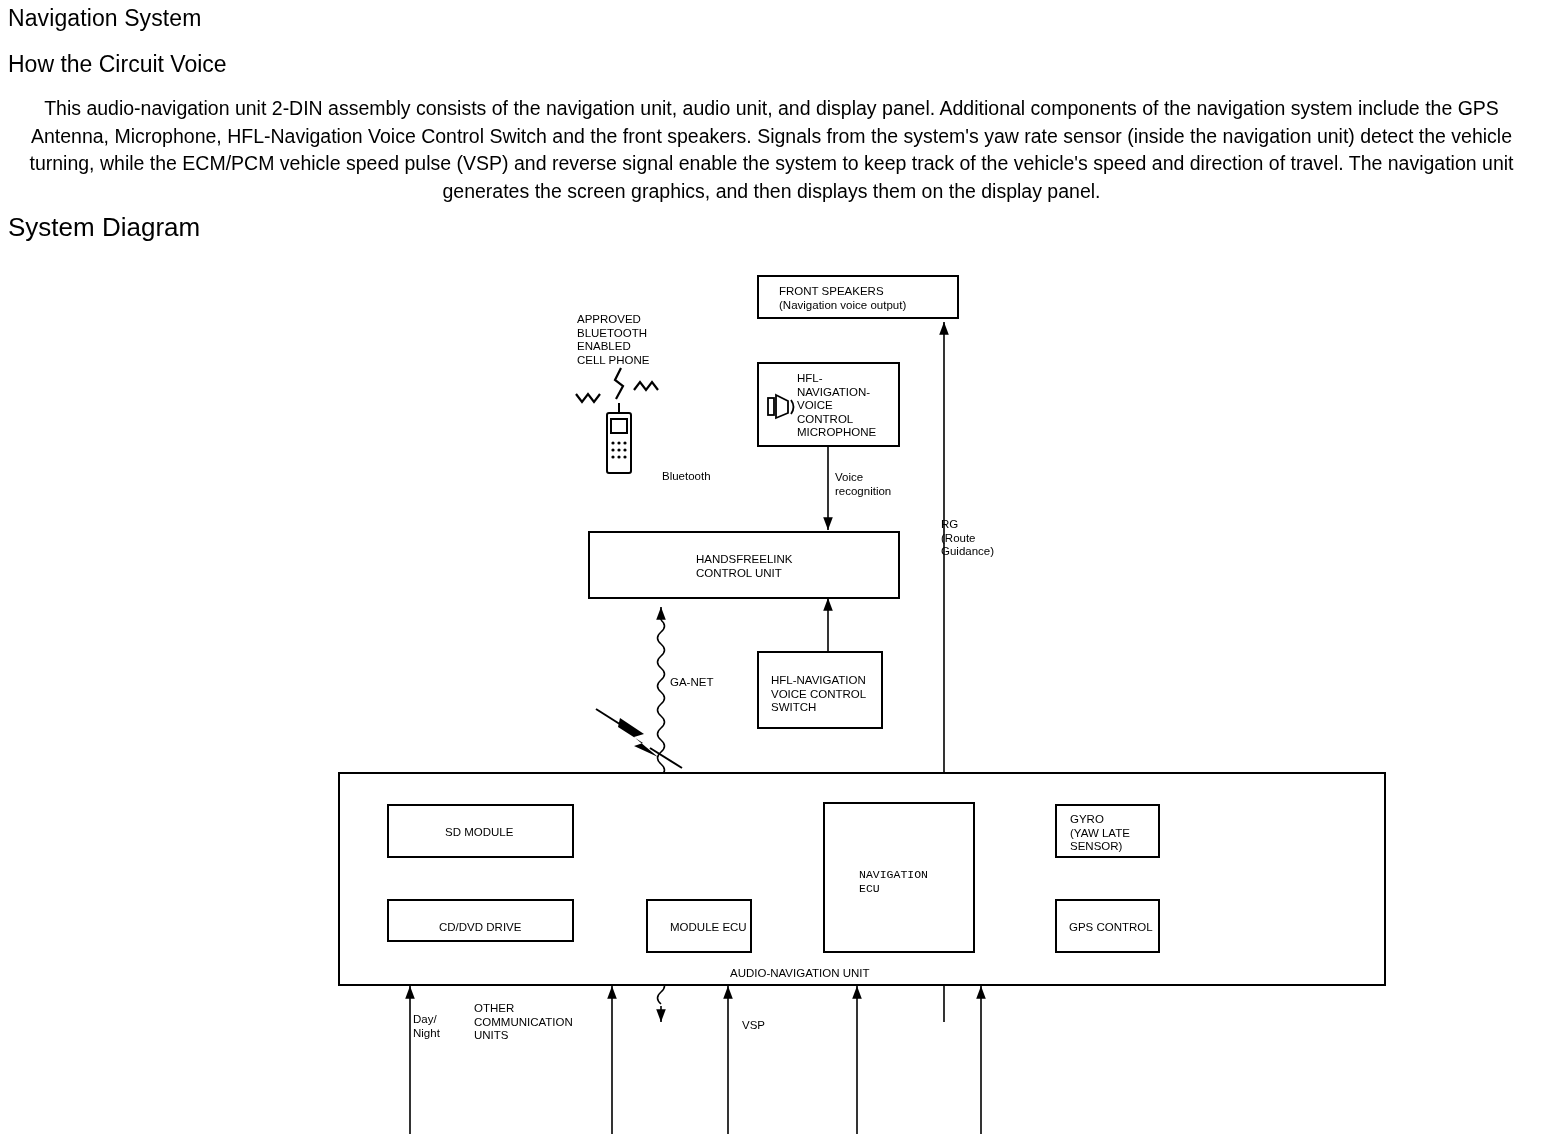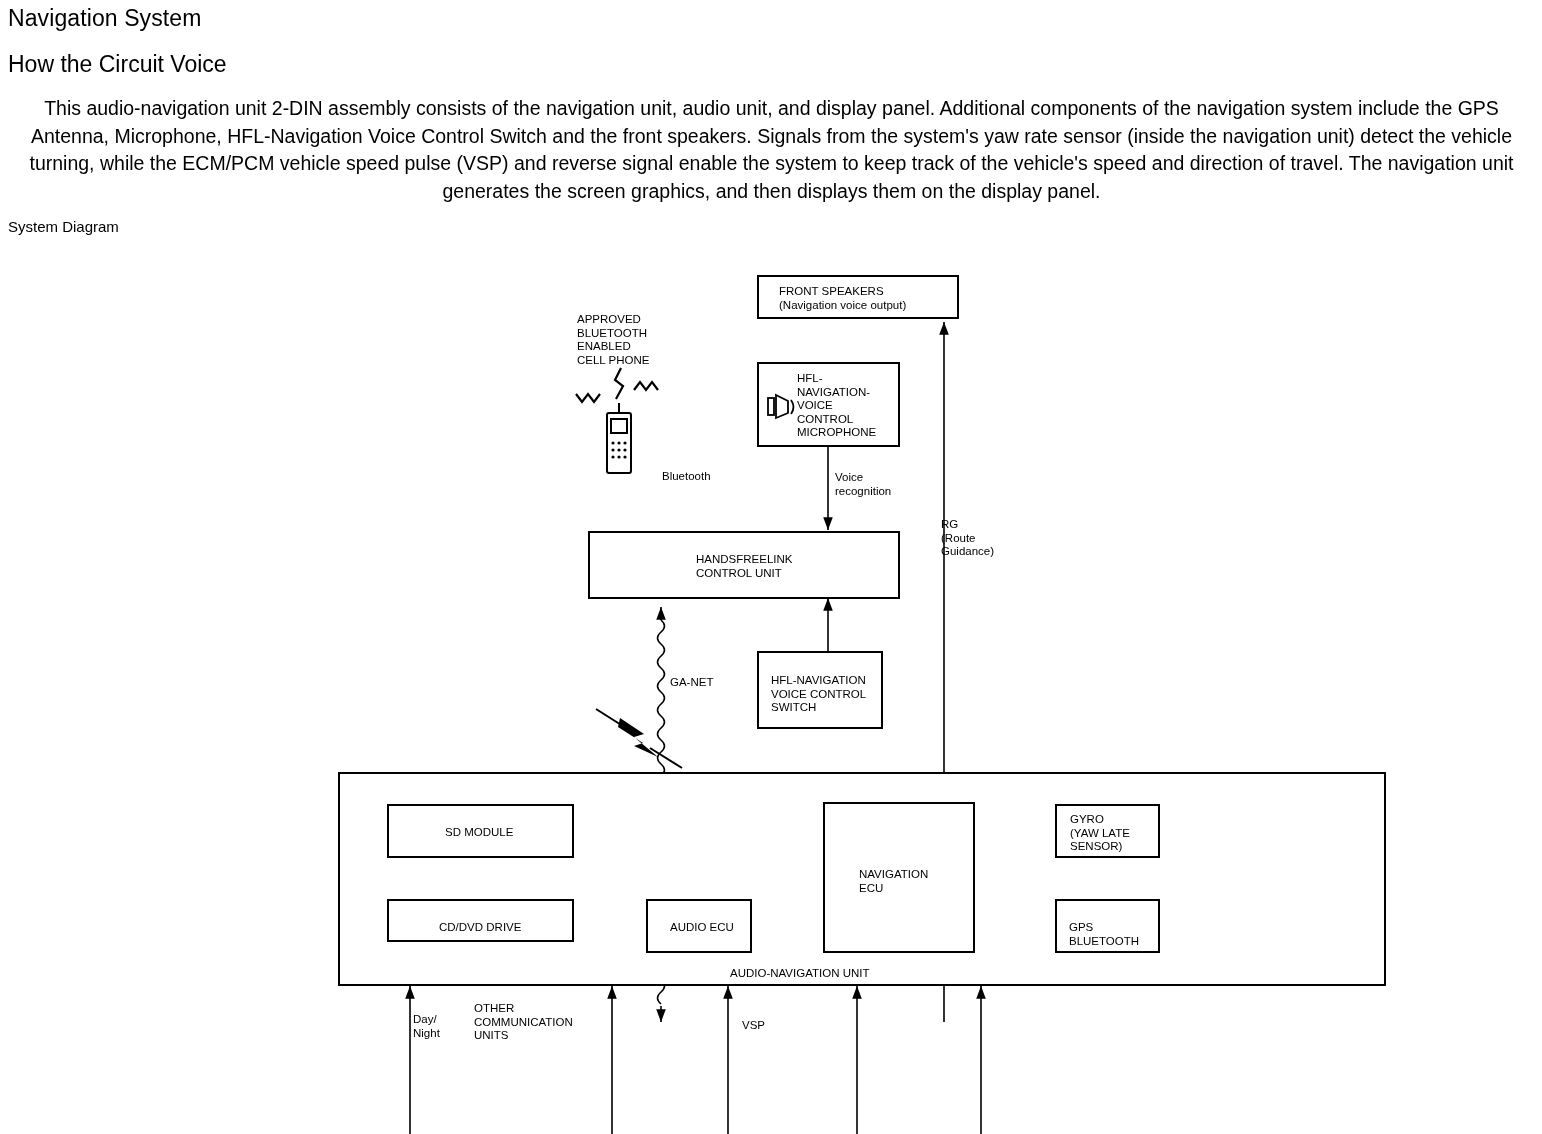--- a/index.html
+++ b/index.html
@@ -41,21 +41,21 @@
     width: 1527px;
     font-size: 19.5px;
     line-height: 27.5px;
     margin: 0;
     text-align: center;
   }
   #diagram-caption {
     position: absolute;
     left: 8px;
     top: 214px;
-    font-size: 15px;
+    font-size: 26px;
     line-height: 26px;
     margin: 0;
   }
   #diagram-area {
     position: absolute;
     left: 0;
     top: 250px;
     width: 1542px;
     height: 884px;
   }
@@ -196,36 +196,36 @@
 
   <div class="dbox" style="left:387px; top:554px; width:187px; height:54px;">
     <span class="lbl" style="left:56px; top:20px;">SD MODULE</span>
   </div>
 
   <div class="dbox" style="left:387px; top:649px; width:187px; height:43px;">
     <span class="lbl" style="left:50px; top:20px;">CD/DVD DRIVE</span>
   </div>
 
   <div class="dbox" style="left:646px; top:649px; width:106px; height:54px;">
-    <span class="lbl" style="left:22px; top:20px;">AUDIO ECU</span>
-  </div>
-
-  <div class="dbox" style="left:823px; top:552px; width:152px; height:151px;">
+    <span class="lbl" style="left:22px; top:20px;">MODULE ECU</span>
+  </div>
+
+  <div class="dbox" style="left:823px; top:552px; width:152px; height:151px;font-family:Liberation Mono, monospace;">
     <span class="lbl" style="left:34px; top:64px;">NAVIGATION
 ECU</span>
   </div>
 
   <div class="dbox" style="left:1055px; top:554px; width:105px; height:54px;">
     <span class="lbl" style="left:13px; top:7px;">GYRO
 (YAW LATE
 SENSOR)</span>
   </div>
 
   <div class="dbox" style="left:1055px; top:649px; width:105px; height:54px;">
-    <span class="lbl" style="left:12px; top:20px;">GPS BLUETOOTH</span>
+    <span class="lbl" style="left:12px; top:20px;">GPS CONTROL</span>
   </div>
 
   <div class="freelabel" style="left:577px; top:63px;">APPROVED
 BLUETOOTH
 ENABLED
 CELL PHONE</div>
   <div class="freelabel" style="left:662px; top:220px;">Bluetooth</div>
   <div class="freelabel" style="left:835px; top:221px;">Voice
 recognition</div>
   <div class="freelabel" style="left:941px; top:268px;">RG

